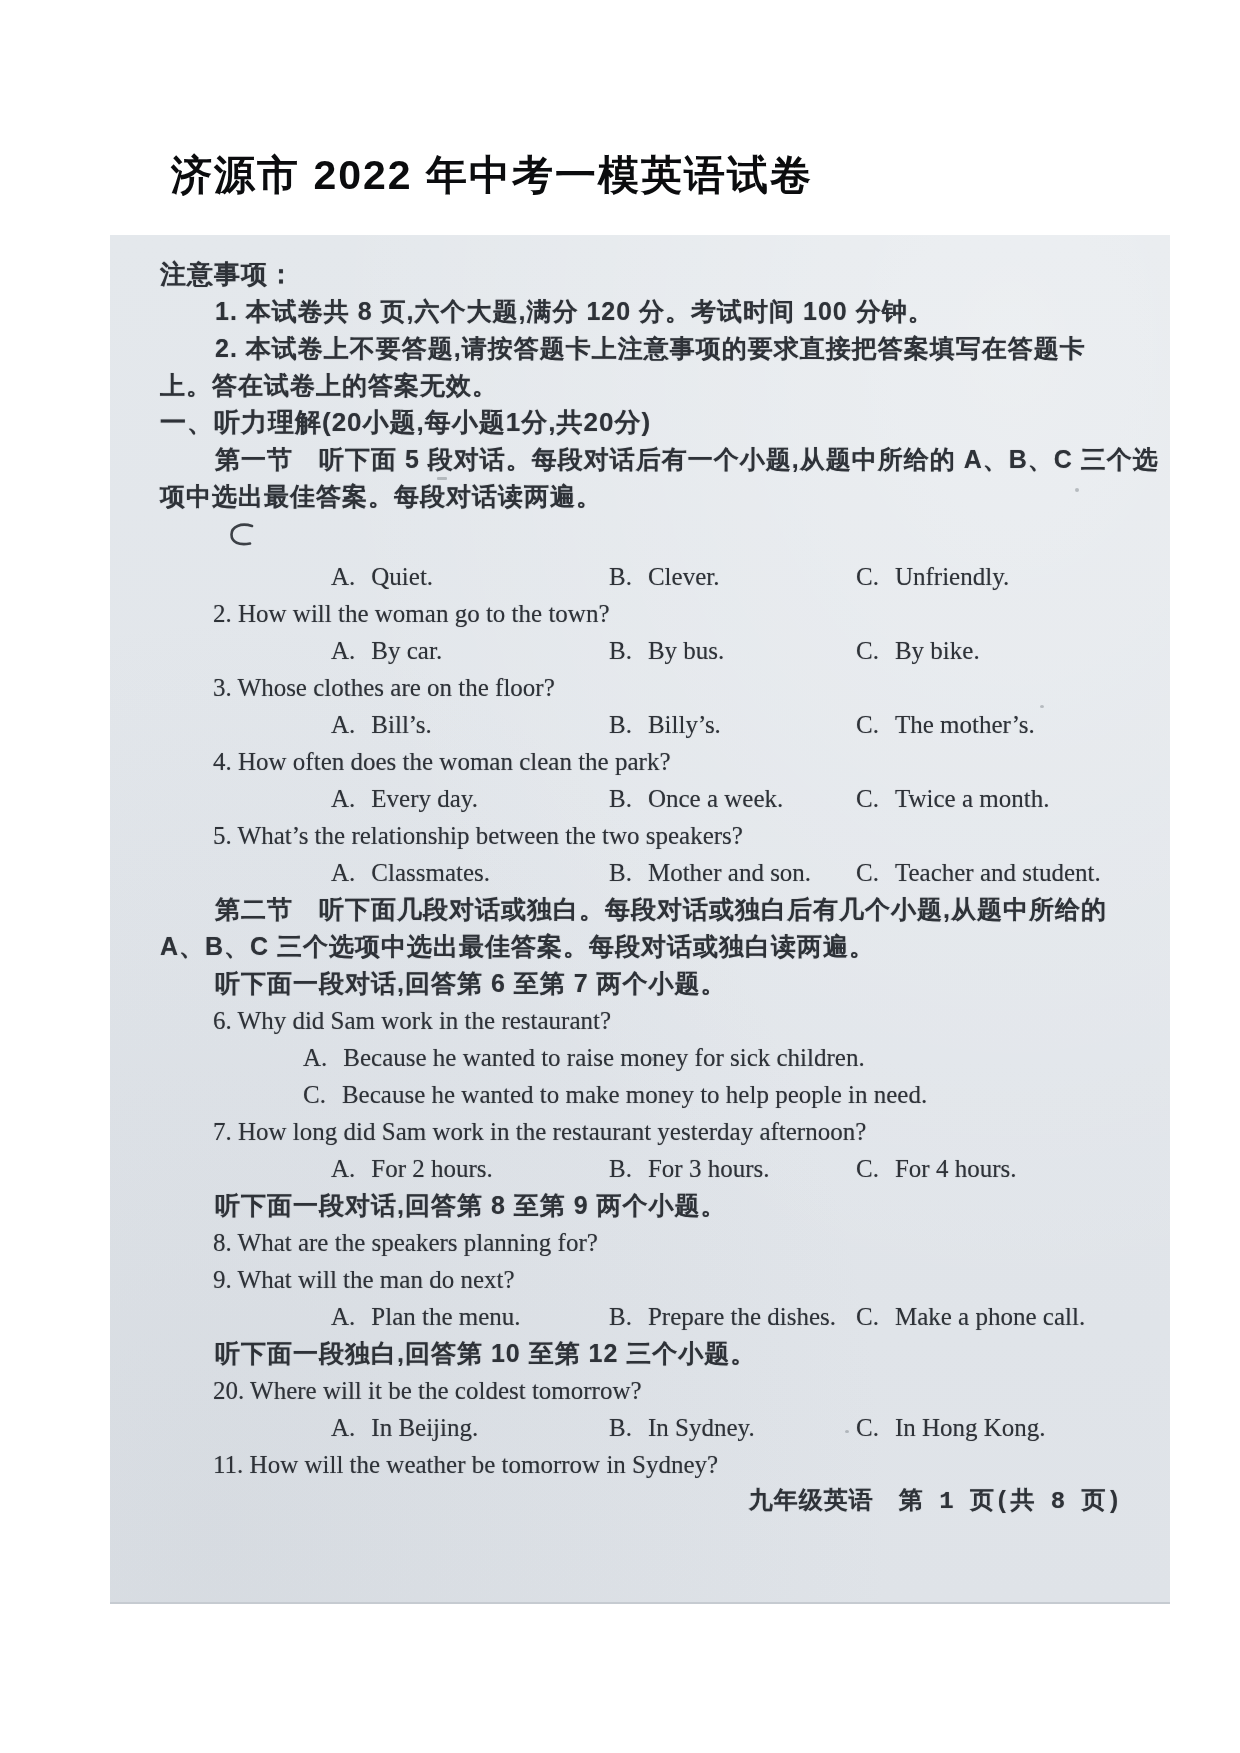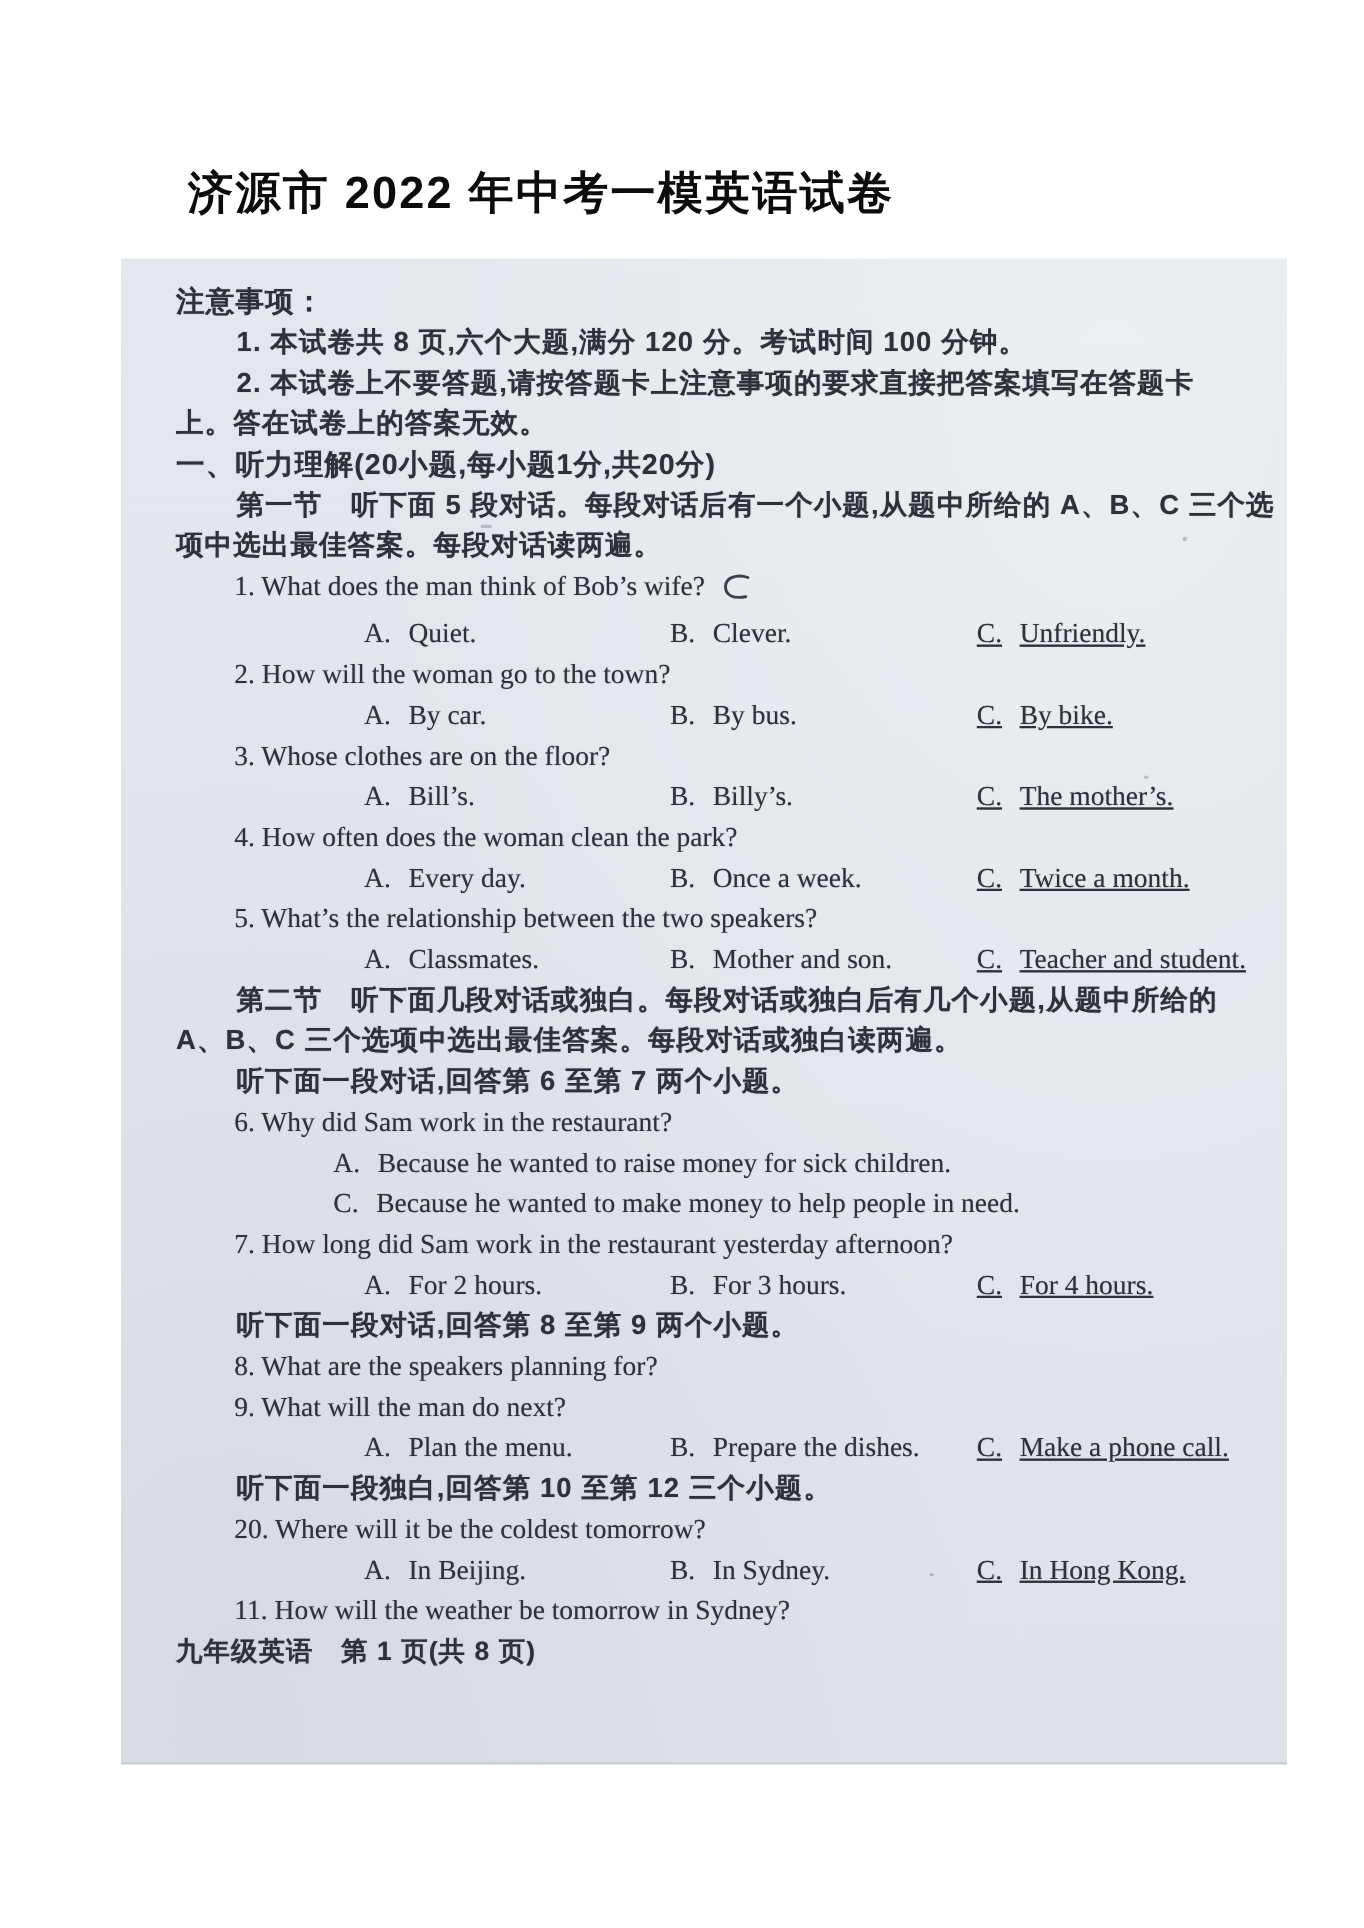--- a/index.html
+++ b/index.html
@@ -27,24 +27,24 @@
     text-shadow:0 0 1px rgba(46,50,56,.45);
     white-space:nowrap;
   }
   .cjk{font-family:"Liberation Sans","DejaVu Sans",sans-serif;font-weight:600;letter-spacing:1px;}
   .cjk-b{font-weight:700;font-size:26px;}
   .eng{font-family:"Liberation Serif","DejaVu Serif",serif;font-weight:400;letter-spacing:0;}
   .ind{padding-left:55px;}
   .q{padding-left:53px;}
   .optrow{position:relative;height:37px;}
   .optrow .opt{position:absolute;top:0;margin-left:28px;}
-  .oa{left:143px;} .ob{left:421px;} .oc{left:700px;text-decoration:underline;}
+  .oa{left:143px;} .ob{left:421px;} .oc{left:668px;}
   .olab{margin-right:16px;}
   .stackopt{padding-left:143px;}
-  .footer-line{text-align:left;font-size:24px;padding-right:30px;}
+  .footer-line{text-align:right;font-size:24px;padding-right:30px;font-family:Liberation Mono, monospace;}
   .hand-mark{display:inline-block;vertical-align:-6px;margin-left:14px;}
   .speck{position:absolute;background:rgba(90,96,104,.35);border-radius:50%;}
   .speck.dash{border-radius:1px;}
 </style>
 </head>
 <body>
 
 <div class="doc-title">济源市 2022 年中考一模英语试卷</div>
 
 <div class="scan-page">
@@ -53,21 +53,21 @@
     <div class="cjk cjk-b">注意事项：</div>
     <div class="cjk ind">1. 本试卷共 8 页,六个大题,满分 120 分。考试时间 100 分钟。</div>
     <div class="cjk ind">2. 本试卷上不要答题,请按答题卡上注意事项的要求直接把答案填写在答题卡</div>
     <div class="cjk">上。答在试卷上的答案无效。</div>
 
     <div class="cjk cjk-b">一、听力理解(20小题,每小题1分,共20分)</div>
     <div class="cjk ind">第一节　听下面 5 段对话。每段对话后有一个小题,从题中所给的 A、B、C 三个选</div>
     <div class="cjk">项中选出最佳答案。每段对话读两遍。</div>
 
     <div class="eng q">
-      <span>1. What does the man think of Bob’s wife?</span><span class="hand-mark"><svg width="30" height="26" viewBox="0 0 30 26">
+      <span class="hand-mark"><svg width="30" height="26" viewBox="0 0 30 26">
             <path d="M25 4 C 14 0.5, 4.5 4.5, 4.5 12.5 C 4.5 20.5, 12 23.5, 23 21.5" stroke="#3c4046" stroke-width="2.6" fill="none" stroke-linecap="round"></path>
           </svg></span>
     </div>
     <div class="eng optrow">
       <span class="opt oa"><span class="olab">A.</span><span>Quiet.</span></span>
       <span class="opt ob"><span class="olab">B.</span><span>Clever.</span></span>
       <span class="opt oc"><span class="olab">C.</span><span>Unfriendly.</span></span>
     </div>
 
     <div class="eng q">2. How will the woman go to the town?</div>

